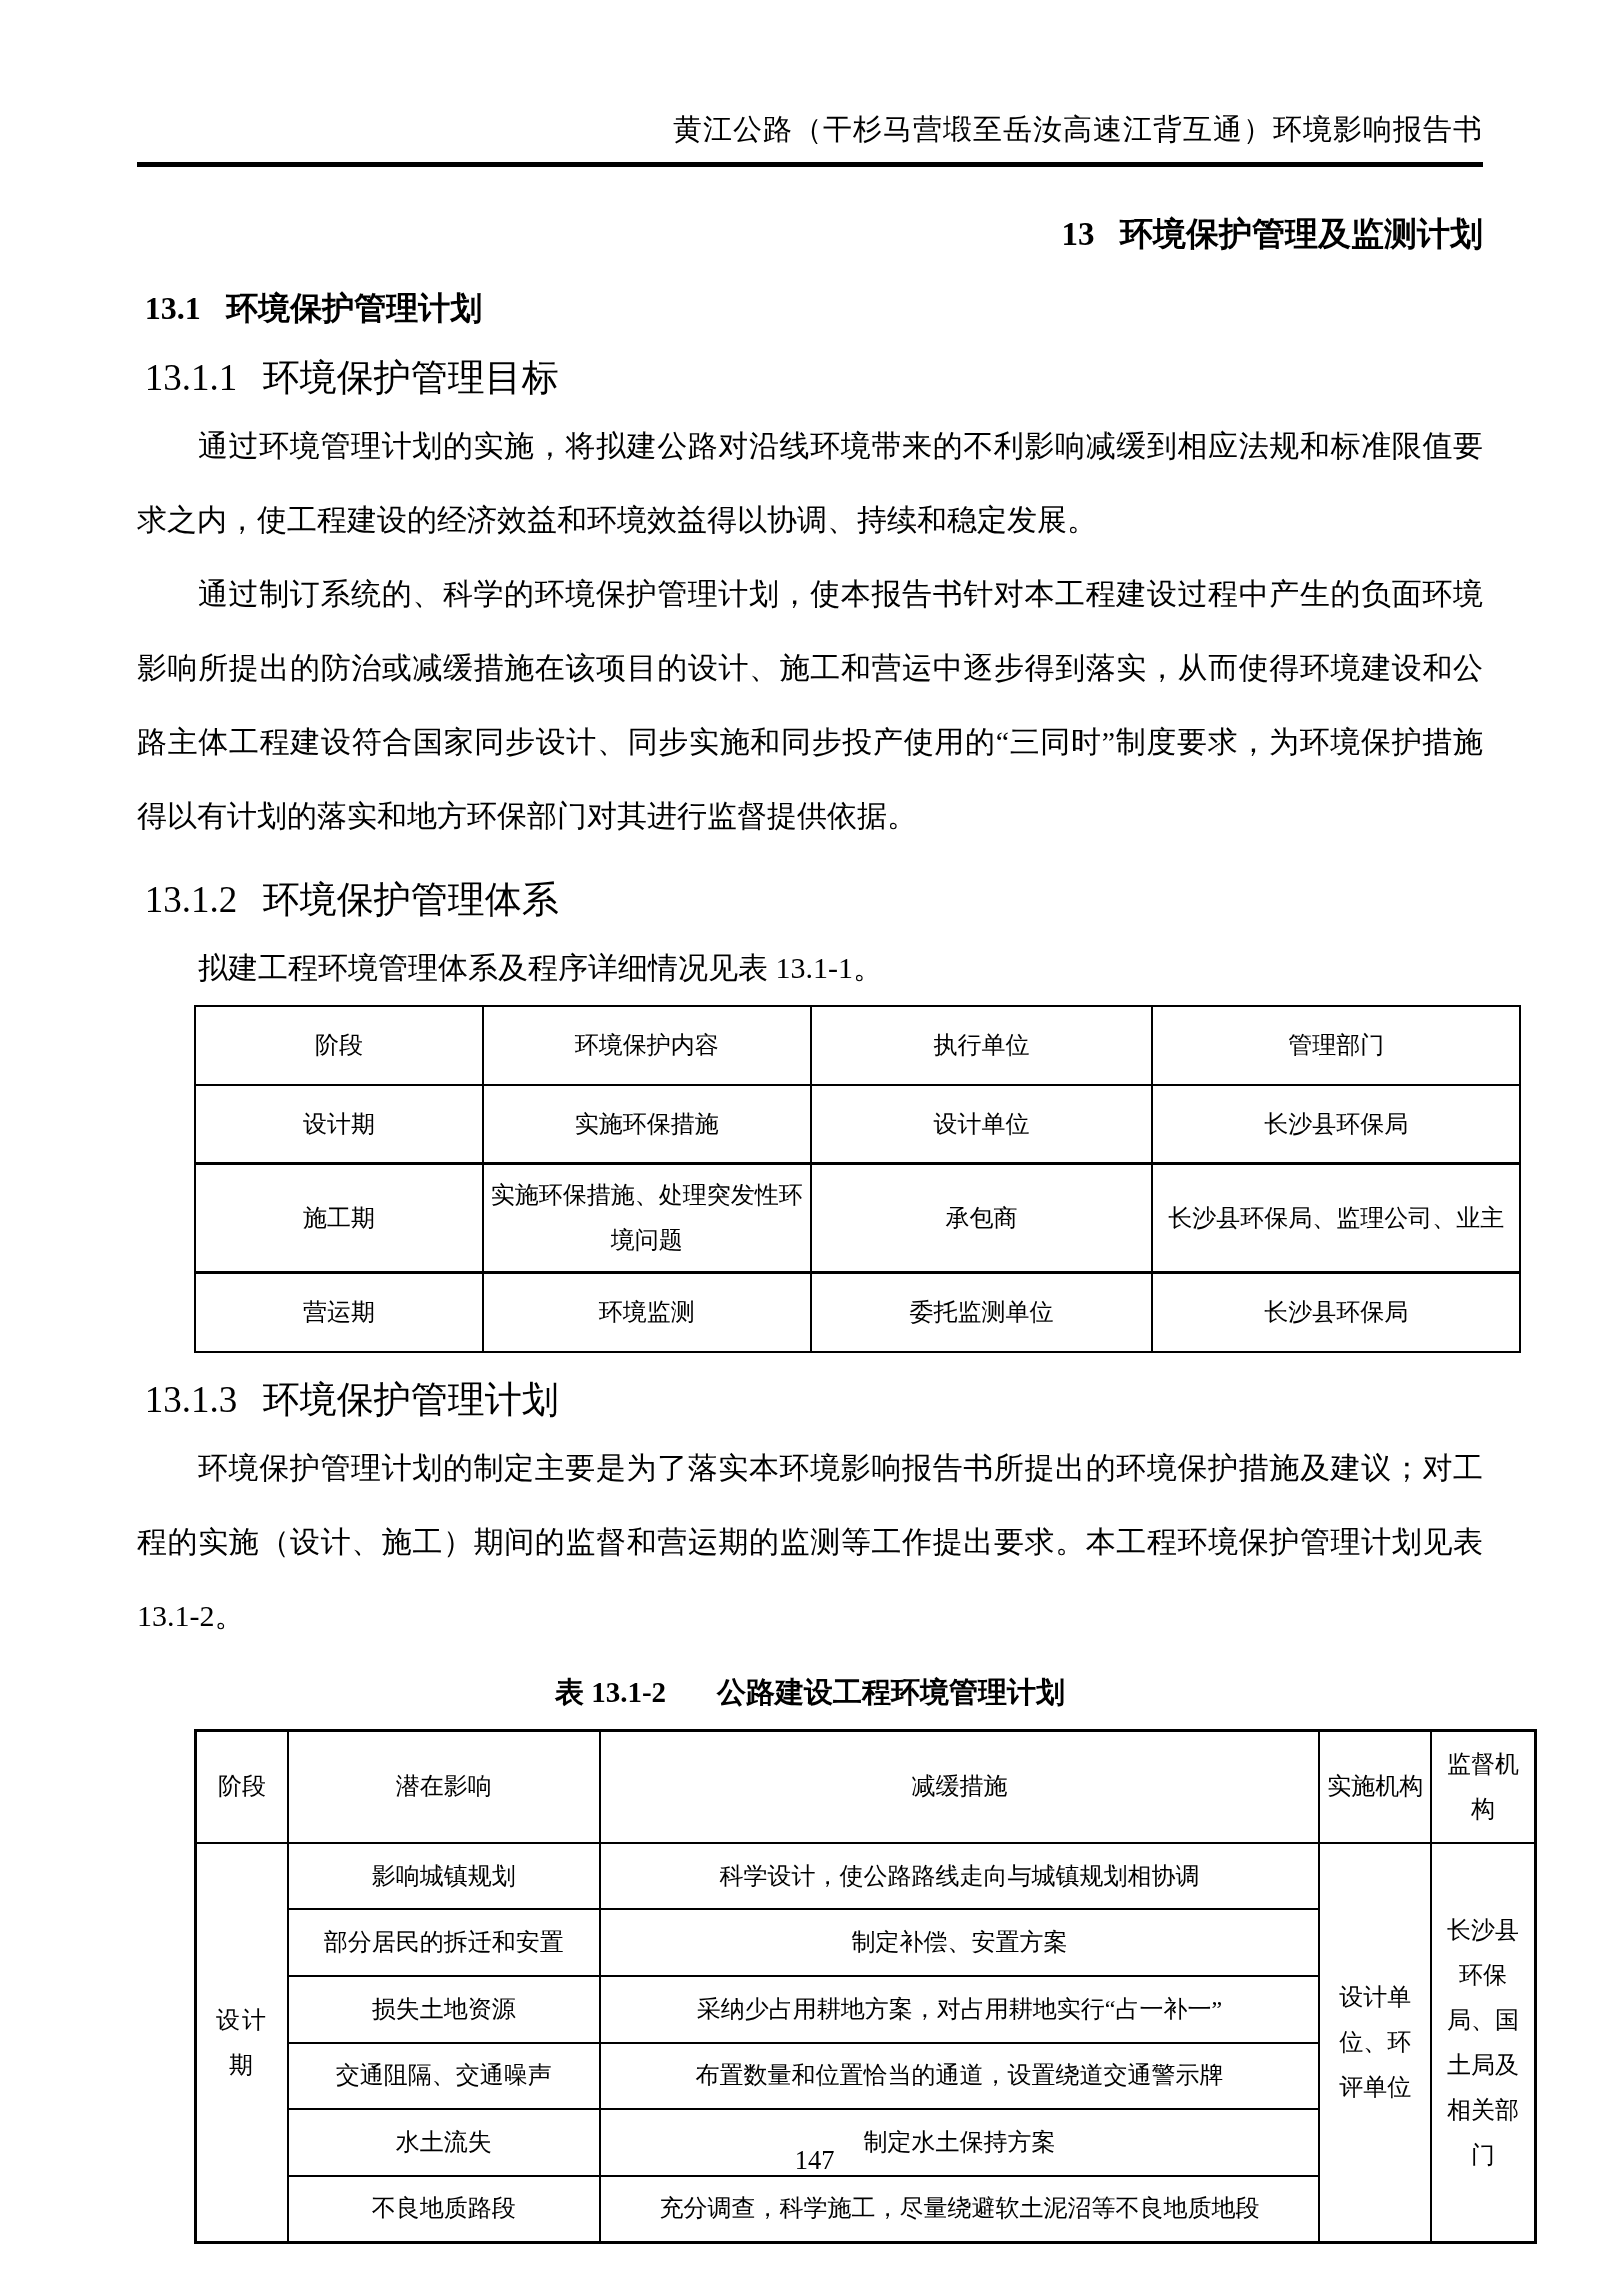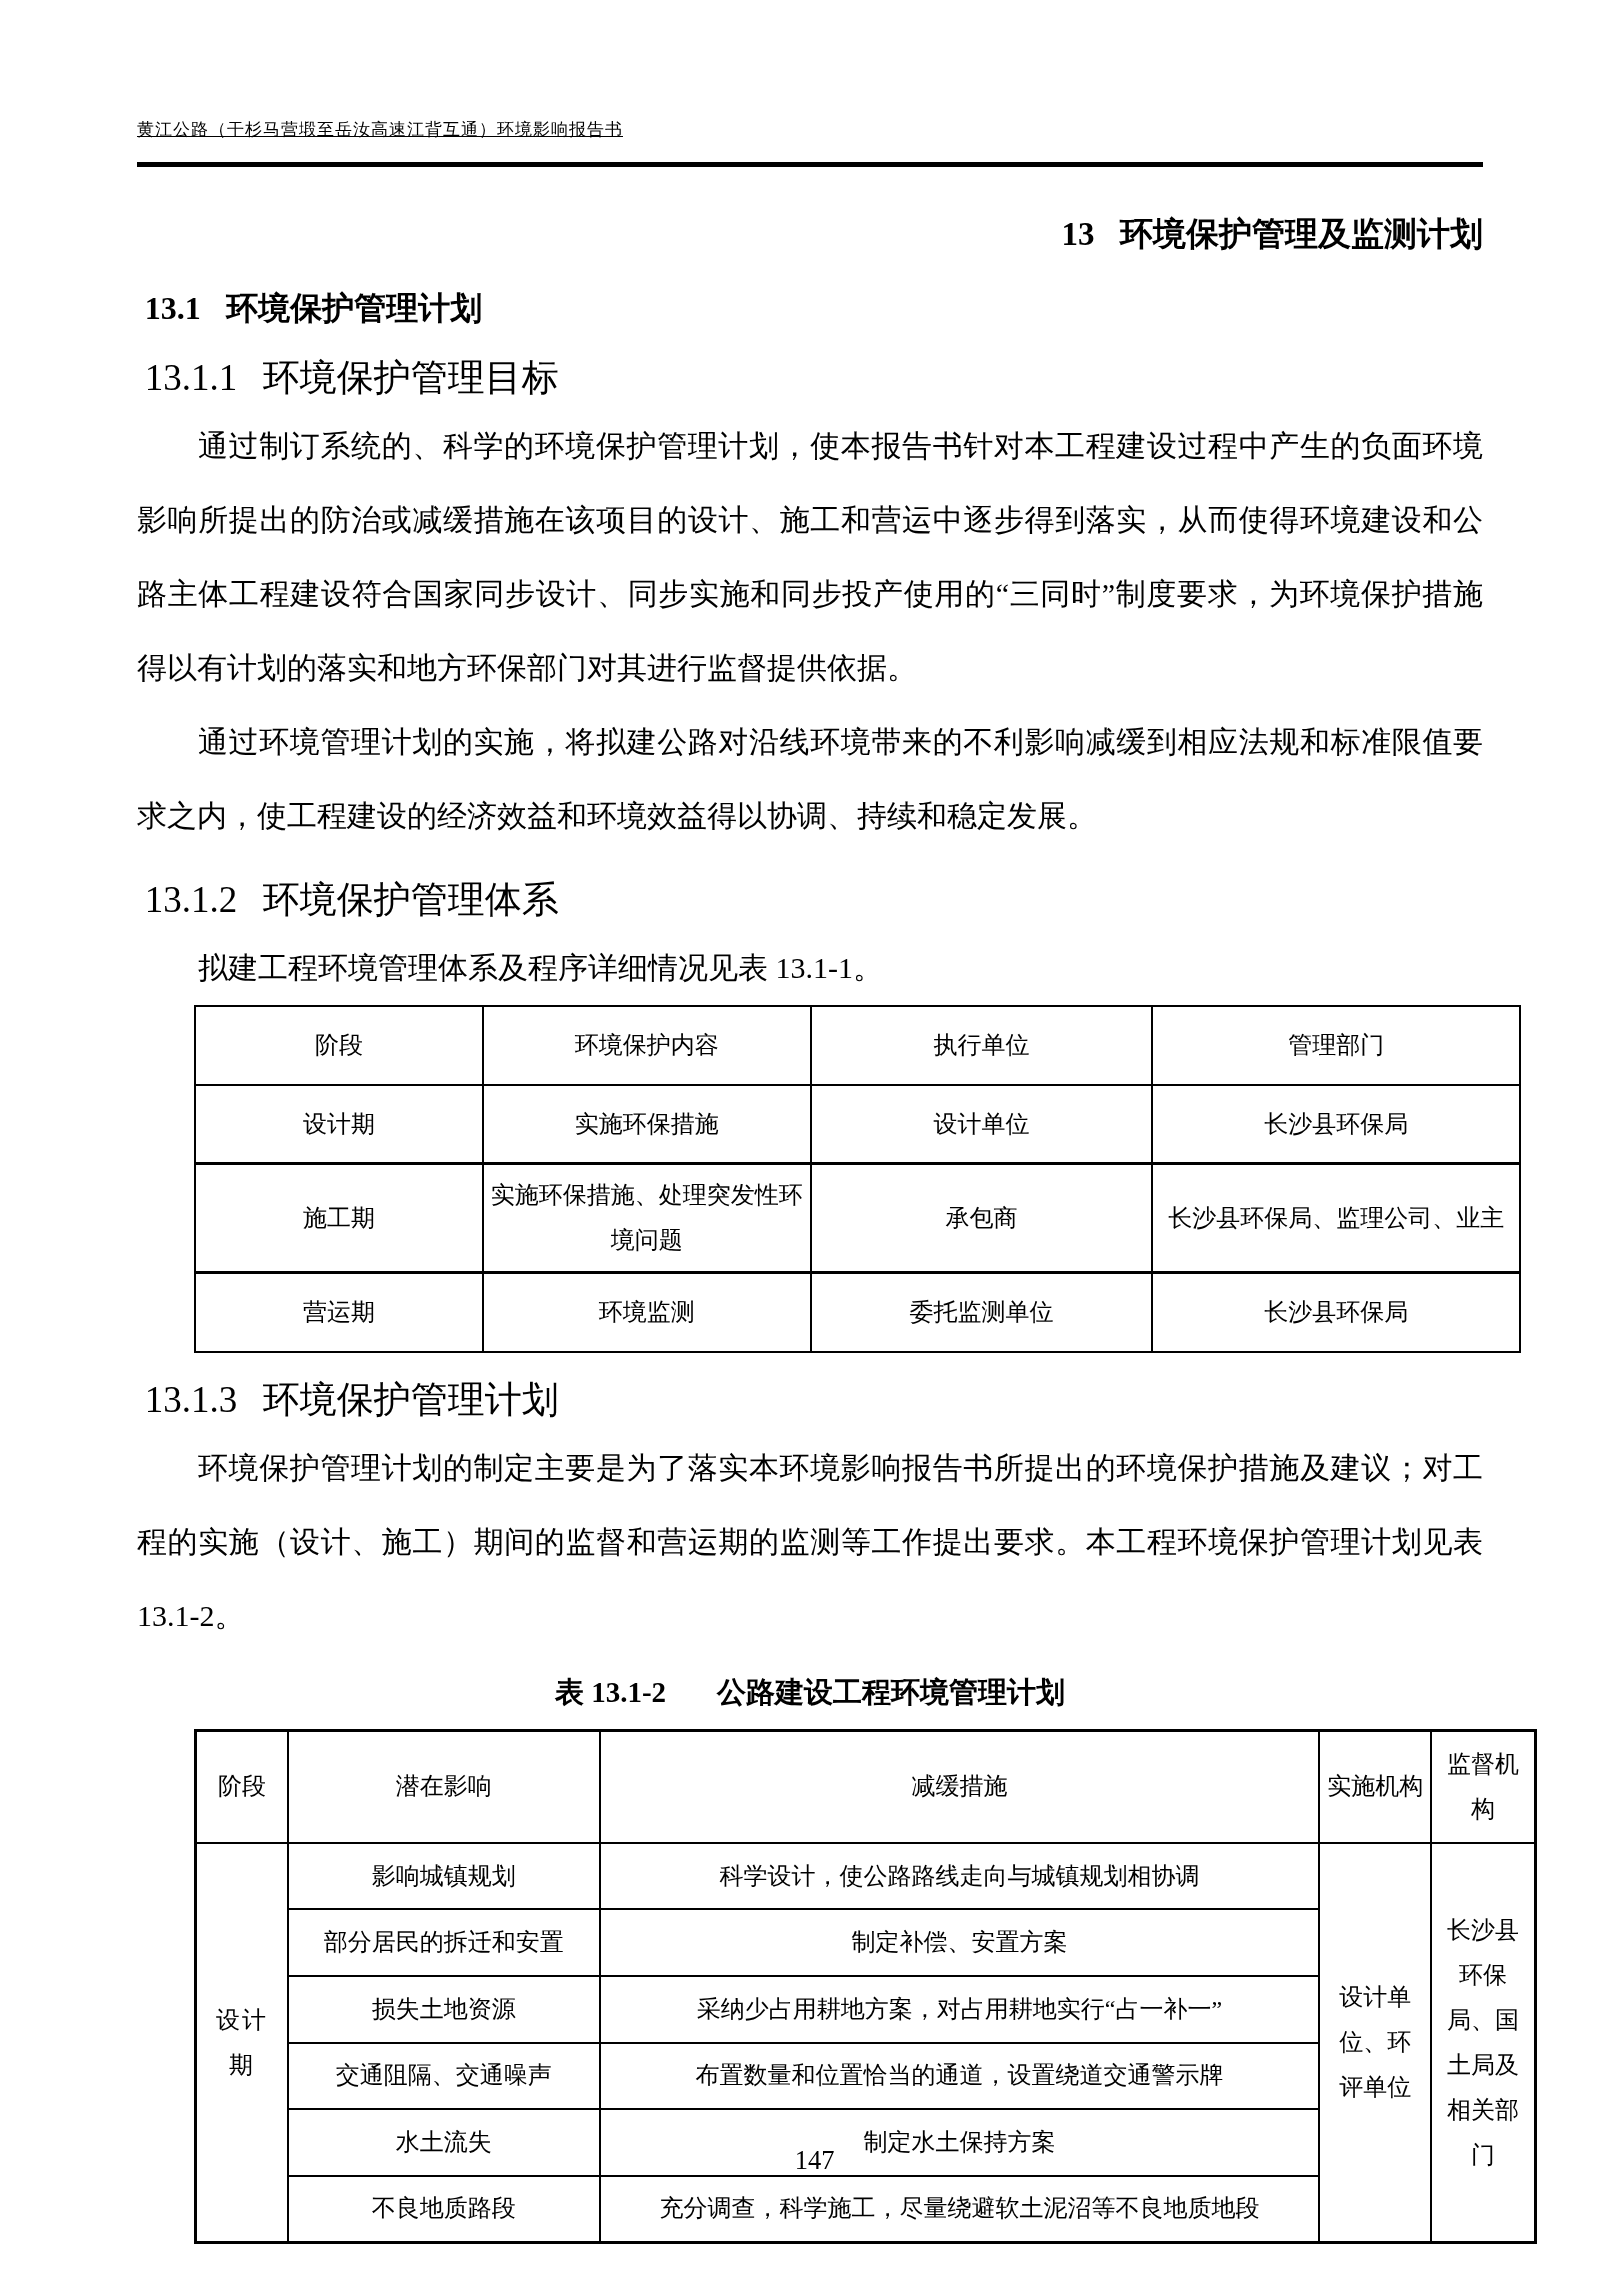--- a/index.html
+++ b/index.html
@@ -10,25 +10,24 @@
     margin: 0 auto;
     background: #ffffff;
     color: #000;
     font-family: "Liberation Serif", serif;
     overflow: hidden;
   }
   .content {
     padding: 110px 138px 0 137px;
   }
   .doc-header-title {
-    text-align: left;
-    font-size: 17px;
+    text-align: right;
+    font-size: 29px;
     line-height: 39px;
     letter-spacing: 1px;
-    text-decoration: underline;
   }
   .doc-header-rule {
     height: 4.9px;
     background: #000;
     margin-top: 12.7px;
   }
   .h1 {
     margin: 45px 0 0 7.8px;
     font-size: 33px;
     font-weight: bold;
@@ -121,22 +120,22 @@
     </div>
 
     <div class="h2">
       <span class="h-num">13.1</span><span>环境保护管理计划</span>
     </div>
 
     <div class="h3">
       <span class="h-num">13.1.1</span><span>环境保护管理目标</span>
     </div>
 
+    <p class="body-para">通过环境管理计划的实施，将拟建公路对沿线环境带来的不利影响减缓到相应法规和标准限值要求之内，使工程建设的经济效益和环境效益得以协调、持续和稳定发展。</p>
     <p class="body-para">通过制订系统的、科学的环境保护管理计划，使本报告书针对本工程建设过程中产生的负面环境影响所提出的防治或减缓措施在该项目的设计、施工和营运中逐步得到落实，从而使得环境建设和公路主体工程建设符合国家同步设计、同步实施和同步投产使用的“三同时”制度要求，为环境保护措施得以有计划的落实和地方环保部门对其进行监督提供依据。</p>
-    <p class="body-para">通过环境管理计划的实施，将拟建公路对沿线环境带来的不利影响减缓到相应法规和标准限值要求之内，使工程建设的经济效益和环境效益得以协调、持续和稳定发展。</p>
 
     <div class="h3">
       <span class="h-num">13.1.2</span><span>环境保护管理体系</span>
     </div>
 
     <p class="body-para">拟建工程环境管理体系及程序详细情况见表 13.1-1。</p>
 
 
     <table class="t1">
       <tbody>

